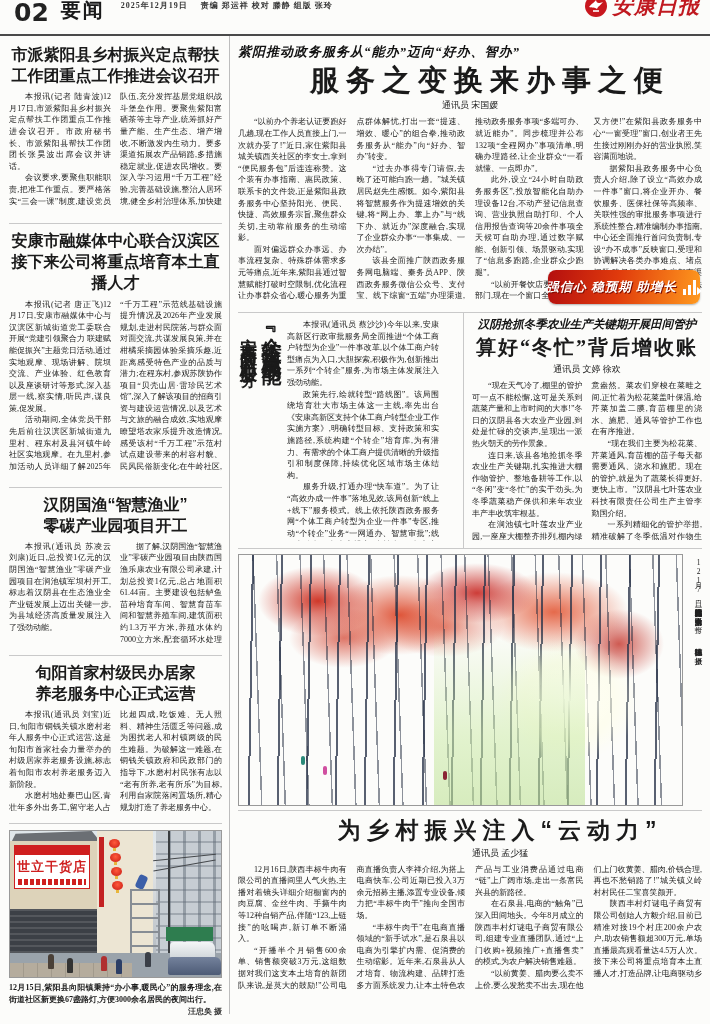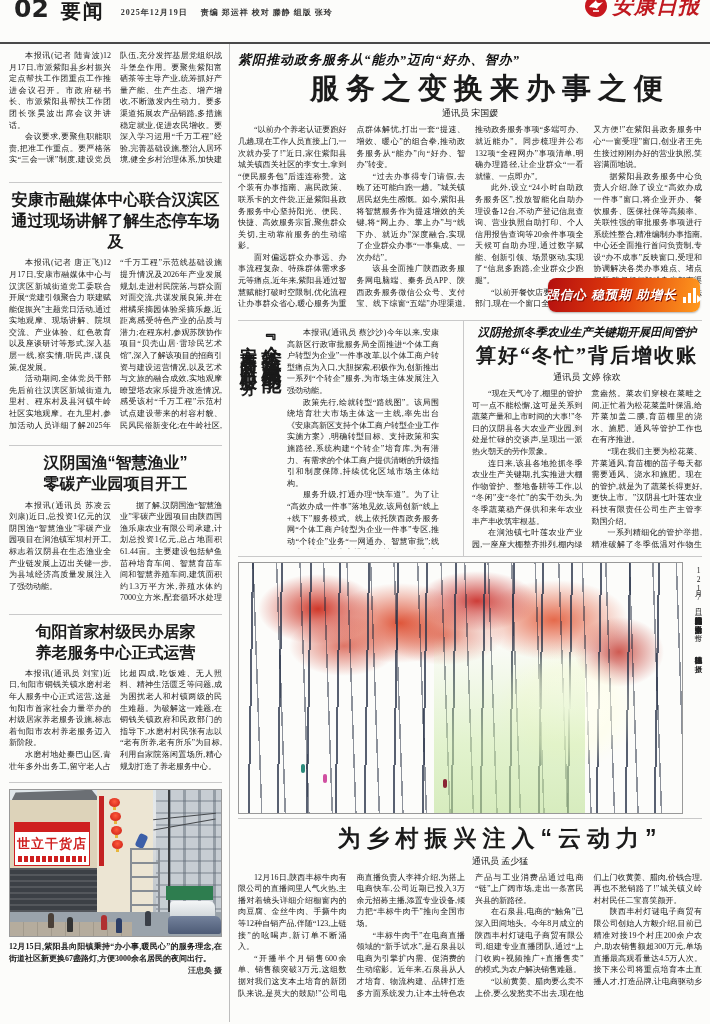--- a/index.html
+++ b/index.html
@@ -1,20 +1,20 @@
 <!DOCTYPE html>
 <html lang="zh"><head>
 <meta charset="utf-8">
 <style>
   html,body{margin:0;padding:0;}
   body{background:#777;}
   .page{position:relative;width:710px;height:1024px;margin:0 auto;background:#fcfcfa;
         font-family:"Liberation Serif","DejaVu Serif",serif;color:#1a1a1a;overflow:hidden;}
   
-  header{height:44px;display:flex;align-items:flex-end;padding:0 10px 21px 14px;
+  header{height:36px;display:flex;padding:0 10px 21px 14px;
          border-bottom:2px solid #4a4a4a;box-sizing:border-box;}
   .pageno{font-family:"DejaVu Sans",sans-serif;font-size:25px;font-weight:700;color:#222;line-height:1;}
   .section{font-size:20px;font-weight:900;font-family:"Liberation Serif",serif;margin-left:12px;line-height:1;letter-spacing:2px;}
   .dateline{font-size:8px;font-weight:700;color:#333;margin-left:16px;margin-bottom:3px;letter-spacing:1px;}
   .dateline span{margin-right:10px;}
   .logo{margin-left:auto;display:flex;align-items:center;gap:4px;margin-bottom:1px;}
   .logotext{font-size:21px;font-weight:900;font-style:italic;color:#c01920;font-family:"Liberation Serif",serif;letter-spacing:1px;}
   
   .main{display:flex;height:978px;}
   .col-left{width:230px;box-sizing:border-box;border-right:1px solid #bdbdbd;padding:6px 7px 0 9px;}
@@ -82,21 +82,21 @@
   .h-sq{font-family:"Liberation Sans",sans-serif;font-size:23px;font-weight:900;letter-spacing:6px;
         text-align:center;margin:2px 0 0 60px;line-height:1.2;}
   .sec4 .byline{margin-left:60px;}
   .sec4 .body{height:134px;}
   
   .street{position:relative;width:100%;height:148px;overflow:hidden;border:1px solid #999;
           background:linear-gradient(180deg,#dfe6ea 0%,#e6e8e9 20%,#ccd1d5 55%,#a9b1b8 100%);box-sizing:border-box;}
   .s-bldg-left{position:absolute;left:0;top:10px;width:41%;height:66%;background:#ddd3ba;}
   .s-roof{position:absolute;left:0;top:0;width:44%;height:14px;background:#6b6f74;
           clip-path:polygon(0 100%,100% 100%,88% 0,6% 20%);}
-  .s-sign{position:absolute;left:4px;top:32px;width:36%;height:44px;background:#fff;border:1px solid #cf1f1f;box-sizing:border-box;}
+  .s-sign{position:absolute;left:4px;top:14px;width:36%;height:44px;background:#fff;border:1px solid #cf1f1f;box-sizing:border-box;}
   .s-sign-strip{height:9px;background:#cf1f1f;}
   .s-sign-text{color:#cf1f1f;font-weight:900;font-size:13px;text-align:center;line-height:24px;
                font-family:"Liberation Sans",sans-serif;letter-spacing:1px;}
   .s-sign-sub{height:6px;margin:0 3px;background:repeating-linear-gradient(90deg,#cf1f1f 0 4px,#fff 4px 6px);}
   .s-shutter{position:absolute;left:0;top:78px;width:41%;height:45px;background:#3c4046;
              background-image:repeating-linear-gradient(180deg,rgba(255,255,255,.12) 0 2px,transparent 2px 6px);}
   .s-wall{position:absolute;left:41%;top:0;width:27%;height:84%;background:#ece5d3;}
   .s-banner-red{position:absolute;left:42%;top:6px;width:5px;height:70px;background:#c32222;}
   .s-lantern{position:absolute;width:11px;height:9px;background:radial-gradient(circle at 50% 40%,#ff5a3c,#c81a12);border-radius:50%;}
   .s-lantern::after{content:"";position:absolute;left:4px;bottom:-3px;width:3px;height:3px;background:#e8b63c;}
@@ -140,30 +140,34 @@
       </svg>
       <span class="logotext">安康日报</span>
     </div>
   </header>
 
   <div class="main">
 
     <div class="col-left">
 
       <article class="l-art">
+        <div class="l-title">
+          <div>市派紫阳县乡村振兴定点帮扶</div>
+          <div>工作团重点工作推进会议召开</div>
+        </div>
         <div class="body cols2" style="height:126px">
             <p>本报讯(记者 陆青波)12月17日,市派紫阳县乡村振兴定点帮扶工作团重点工作推进会议召开。市政府秘书长、市派紫阳县帮扶工作团团长张昊波出席会议并讲话。</p>
             <p>会议要求,要聚焦职能职责,把准工作重点。要严格落实“三会一课”制度,建设党员队伍,充分发挥基层党组织战斗堡垒作用。要聚焦紫阳富硒茶等主导产业,统筹抓好产量产能、生产生态、增产增收,不断激发内生动力。要多渠道拓展农产品销路,多措施稳定就业,促进农民增收。要深入学习运用“千万工程”经验,完善基础设施,整治人居环境,健全乡村治理体系,加快建设和美乡村。要强化动态监测和精准帮扶,坚决守住不发生规模性返贫底线。要加强帮扶团成员单位之间的沟通协作,努力形成“帮扶一村、带动一片、辐射一域”的联动效应。</p>
           </div>
       </article>
 
       <article class="l-art">
         <div class="l-title">
           <div>安康市融媒体中心联合汉滨区</div>
-          <div>通过现场讲解了解生态停车场及</div>
+          <div>接下来公司将重点培育本土直播人才</div>
         </div>
         <div class="body cols2" style="height:182px">
             <p>本报讯(记者 唐正飞)12月17日,安康市融媒体中心与汉滨区新城街道党工委联合开展“党建引领聚合力 联建赋能促振兴”主题党日活动,通过实地观摩、现场讲解、院坝交流、产业体验、红色教育以及座谈研讨等形式,深入基层一线,察实情,听民声,谋良策,促发展。</p>
             <p>活动期间,全体党员干部先后前往汉滨区新城街道九里村、程东村及县河镇牛岭社区实地观摩。在九里村,参加活动人员详细了解2025年“千万工程”示范线基础设施提升情况及2026年产业发展规划,走进村民院落,与群众面对面交流,共谋发展良策,并在柑橘采摘园体验采摘乐趣,近距离感受特色产业的品质与潜力;在程东村,参观苏陕协作项目“贝壳山居·雷珍民艺术馆”,深入了解该项目的招商引资与建设运营情况,以及艺术与文旅的融合成效,实地观摩瞭望塔农家乐提升改造情况,感受该村“千万工程”示范村试点建设带来的村容村貌、民风民俗新变化;在牛岭社区,通过现场讲解了解生态停车场及“千万工程”示范线建设整体情况,在牛蹄岭战役纪念碑前参加祭奠仪式,重温红色历史。</p>
           </div>
       </article>
 
       <article class="l-art">
         <div class="l-title">
           <div>汉阴国渔“智慧渔业”</div>

